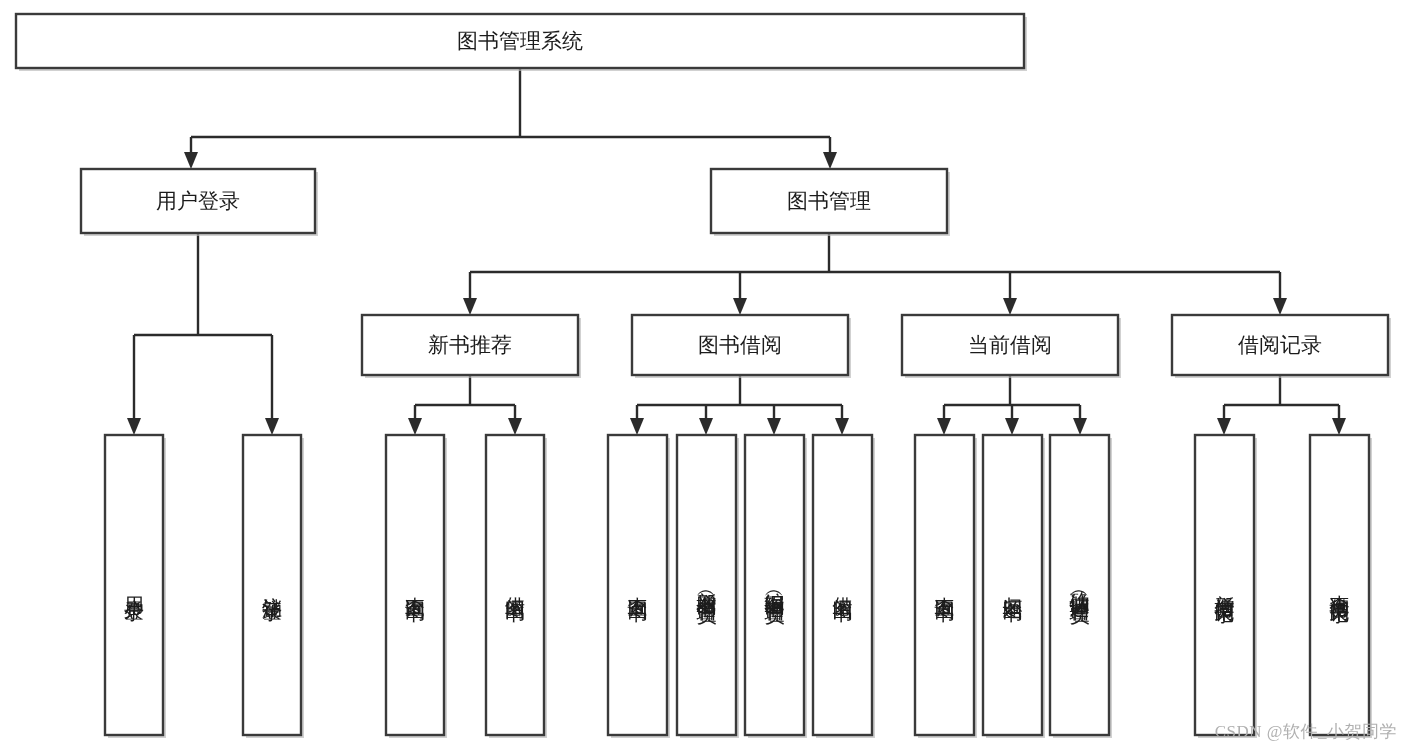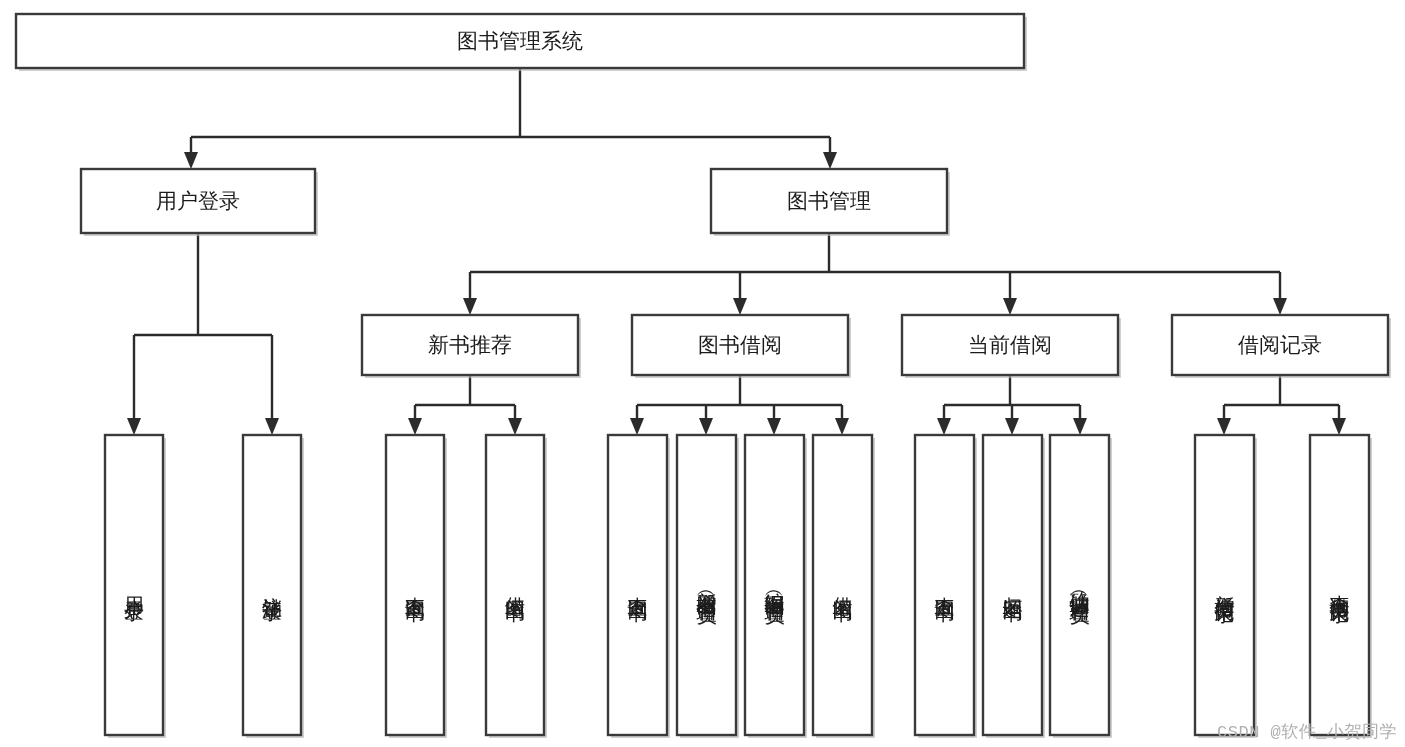--- a/index.html
+++ b/index.html
@@ -65,21 +65,21 @@
     line-height: 1.05;
     letter-spacing: 2px;
     color: #1c1c1c;
     pointer-events: none;
     white-space: nowrap;
   }
   .watermark {
     position: absolute;
     right: 8px;
     bottom: 4px;
-    font-family: Liberation Mono, monospace;
+    font-family: Liberation Serif, serif;
     font-size: 17px;
     color: #b0b0b0;
     letter-spacing: 0.5px;
     white-space: nowrap;
   }
 </style>
 </head>
 <body>
 
 <div id="diagram-root">

